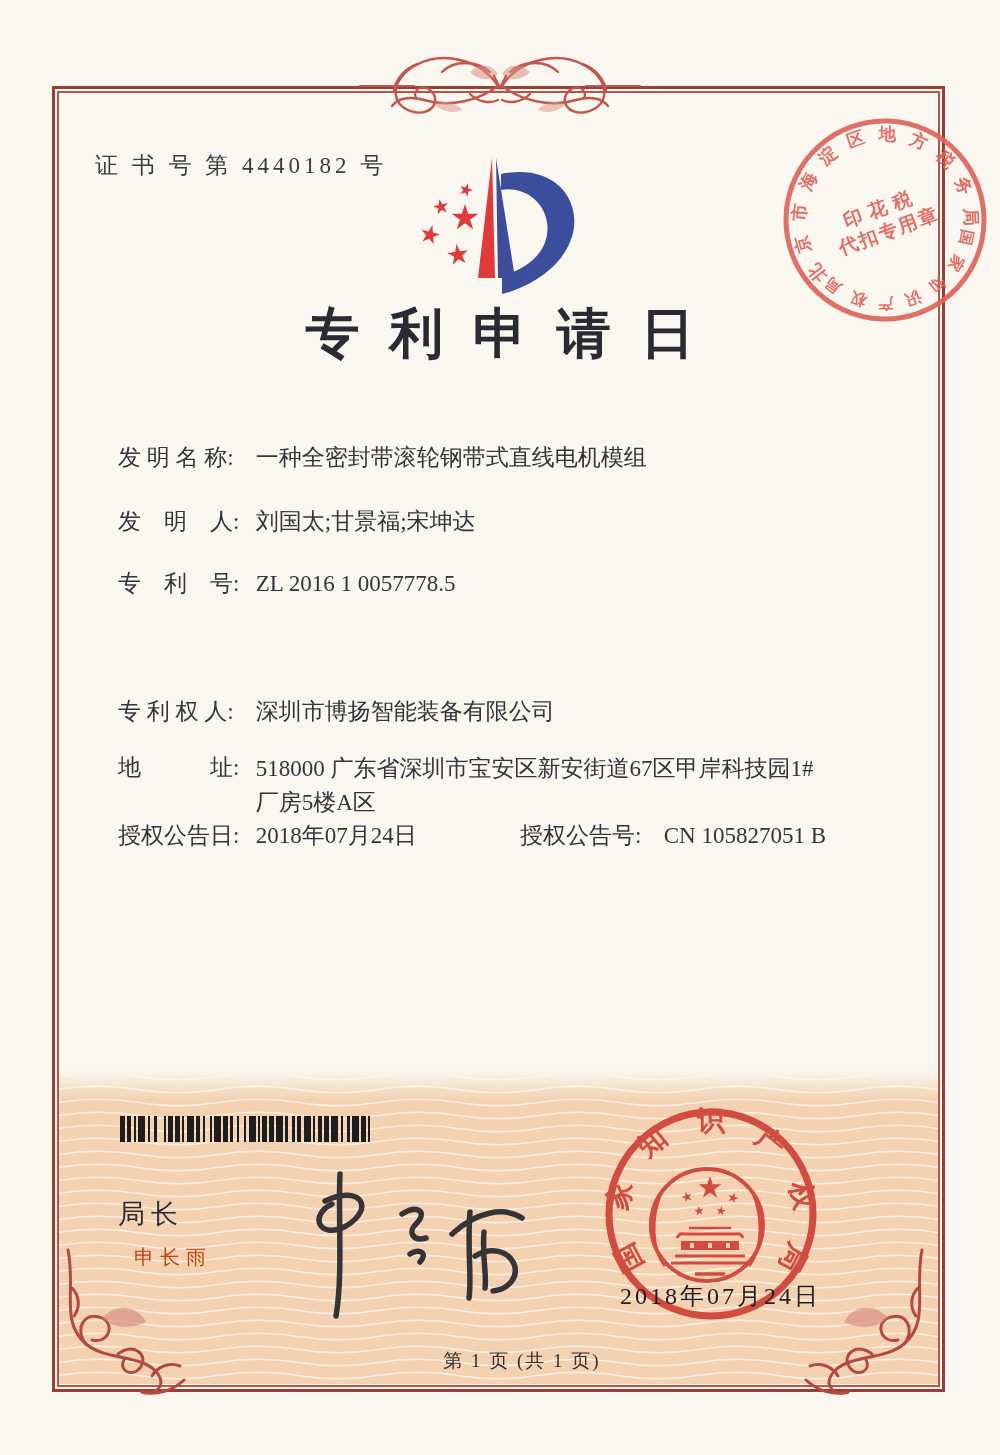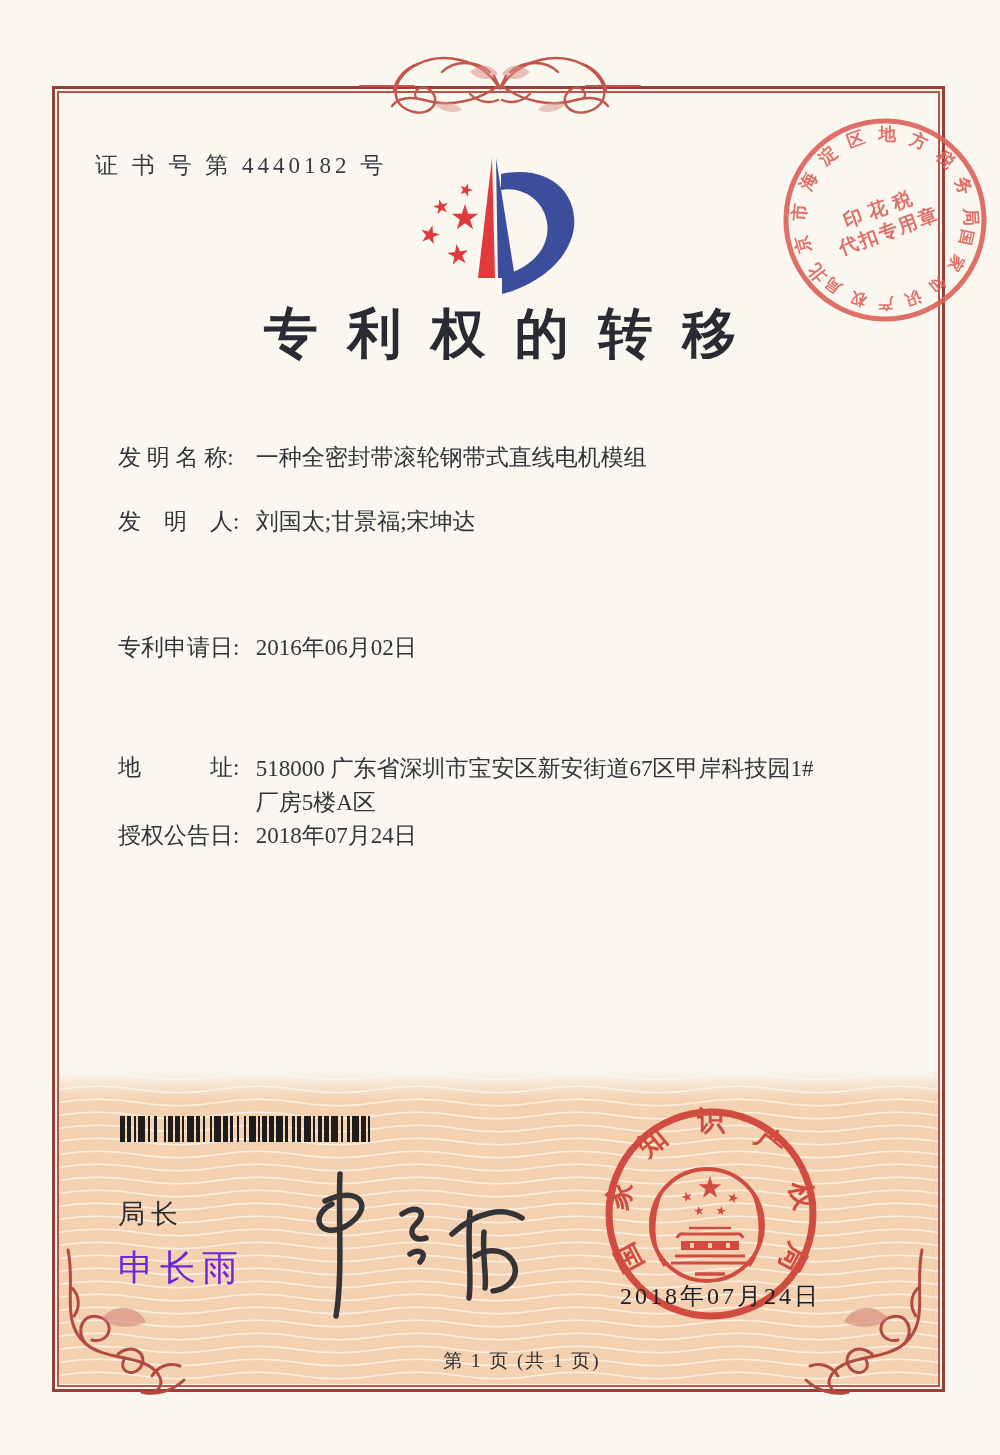--- a/index.html
+++ b/index.html
@@ -37,21 +37,21 @@
   
   .body-text{left:96px;top:860px;width:804px;font-size:21.5px;line-height:36.5px;z-index:2;color:#2e2e34;}
   .body-text p{margin:0;text-indent:2em;}
   
   .barcode{left:120px;top:1116px;width:266px;height:26px;display:flex;align-items:stretch;overflow:hidden;z-index:2;}
   .barcode .bar{background:#1d1d1d;height:100%;flex:0 0 auto;}
   .barcode .gap{background:transparent;height:100%;flex:0 0 auto;}
   
   .officer-title{left:118px;top:1196px;font-size:27px;letter-spacing:6px;color:#2c2c32;
     font-family:"Liberation Sans","DejaVu Sans",sans-serif;font-weight:500;z-index:2;}
-  .officer-name{left:118px;top:1244px;font-size:36px;letter-spacing:6px;color:#6d28d9;
+  .officer-name{left:134px;top:1244px;font-size:20px;letter-spacing:6px;color:#c2410c;
     font-family:"Liberation Sans","DejaVu Sans",sans-serif;font-weight:500;z-index:2;}
   .signature{left:270px;top:1156px;z-index:2;}
   
   .seal{left:595px;top:1098px;z-index:2;opacity:.95;}
   .seal-date{left:620px;top:1280px;font-size:24px;letter-spacing:3px;color:#1d1d23;z-index:3;}
   
   .footer{left:0;top:1348px;width:1000px;text-align:center;font-size:19px;letter-spacing:2px;z-index:2;color:#2f2f35;margin-left:22px;}
   
   .top-ornament{left:330px;top:42px;z-index:2;}
   .corner-bl{left:52px;top:1248px;z-index:2;}
@@ -164,42 +164,50 @@
     <use href="#star5" transform="translate(63,40) scale(7) rotate(18)" fill="#e03a3c"></use>
     <use href="#star5" transform="translate(38,57) scale(8) rotate(-12)" fill="#e03a3c"></use>
     <use href="#star5" transform="translate(62,68) scale(14)" fill="#e03a3c"></use>
     <use href="#star5" transform="translate(27,85) scale(10) rotate(14)" fill="#e03a3c"></use>
     <use href="#star5" transform="translate(55,105) scale(11) rotate(-8)" fill="#e03a3c"></use>
     <polygon points="89,8 75,128 92,128" fill="#e03a3c"></polygon>
     <polygon points="93,8 95,128 112,128" fill="#3c4e9b"></polygon>
     <path d="M98,24 C158,12 182,58 167,92 C154,124 117,140 99,144 L99,126 C128,118 148,98 144,72 C140,48 117,36 98,40 Z" fill="#3c4e9b"></path>
   </svg>
 
-  <div class="abs title">专利权的转移</div>
+  <div class="abs title">专利申请日</div>
 
   <div class="field-row" style="top:442px">
     <span class="field-label">发 明 名 称:</span>
     <span class="field-value">一种全密封带滚轮钢带式直线电机模组</span>
   </div>
   <div class="field-row" style="top:506px">
     <span class="field-label">发　明　人:</span>
     <span class="field-value">刘国太;甘景福;宋坤达</span>
   </div>
-  <div class="field-row" style="top:632px">
-    <span class="field-label">专利申请日:</span>
-    <span class="field-value">2016年06月02日</span>
+  <div class="field-row" style="top:568px">
+    <span class="field-label">专　利　号:</span>
+    <span class="field-value">ZL 2016 1 0057778.5</span>
+  </div>
+  <div class="field-row" style="top:696px">
+    <span class="field-label">专 利 权 人:</span>
+    <span class="field-value">深圳市博扬智能装备有限公司</span>
   </div>
   <div class="field-row" style="top:752px">
     <span class="field-label" style="vertical-align:top">地　　　址:</span>
     <span class="field-value addr-value">518000 广东省深圳市宝安区新安街道67区甲岸科技园1#
 厂房5楼A区</span>
   </div>
   <div class="field-row" style="top:820px;width:800px">
     <span class="field-label">授权公告日:</span>
     <span class="field-value">2018年07月24日</span>
+    <span class="grant2">
+      <span class="field-label" style="min-width:138px">授权公告号:</span>
+      <span class="field-value">CN 105827051 B</span>
+    </span>
   </div>
 
   <div class="abs body-text">
   </div>
 
   <div id="barcode" class="abs barcode">
       <div class="bar" style="width: 4.6px;"></div>
       <div class="gap" style="width: 2.3px;"></div>
       <div class="bar" style="width: 4.6px;"></div>
       <div class="gap" style="width: 2.3px;"></div>

